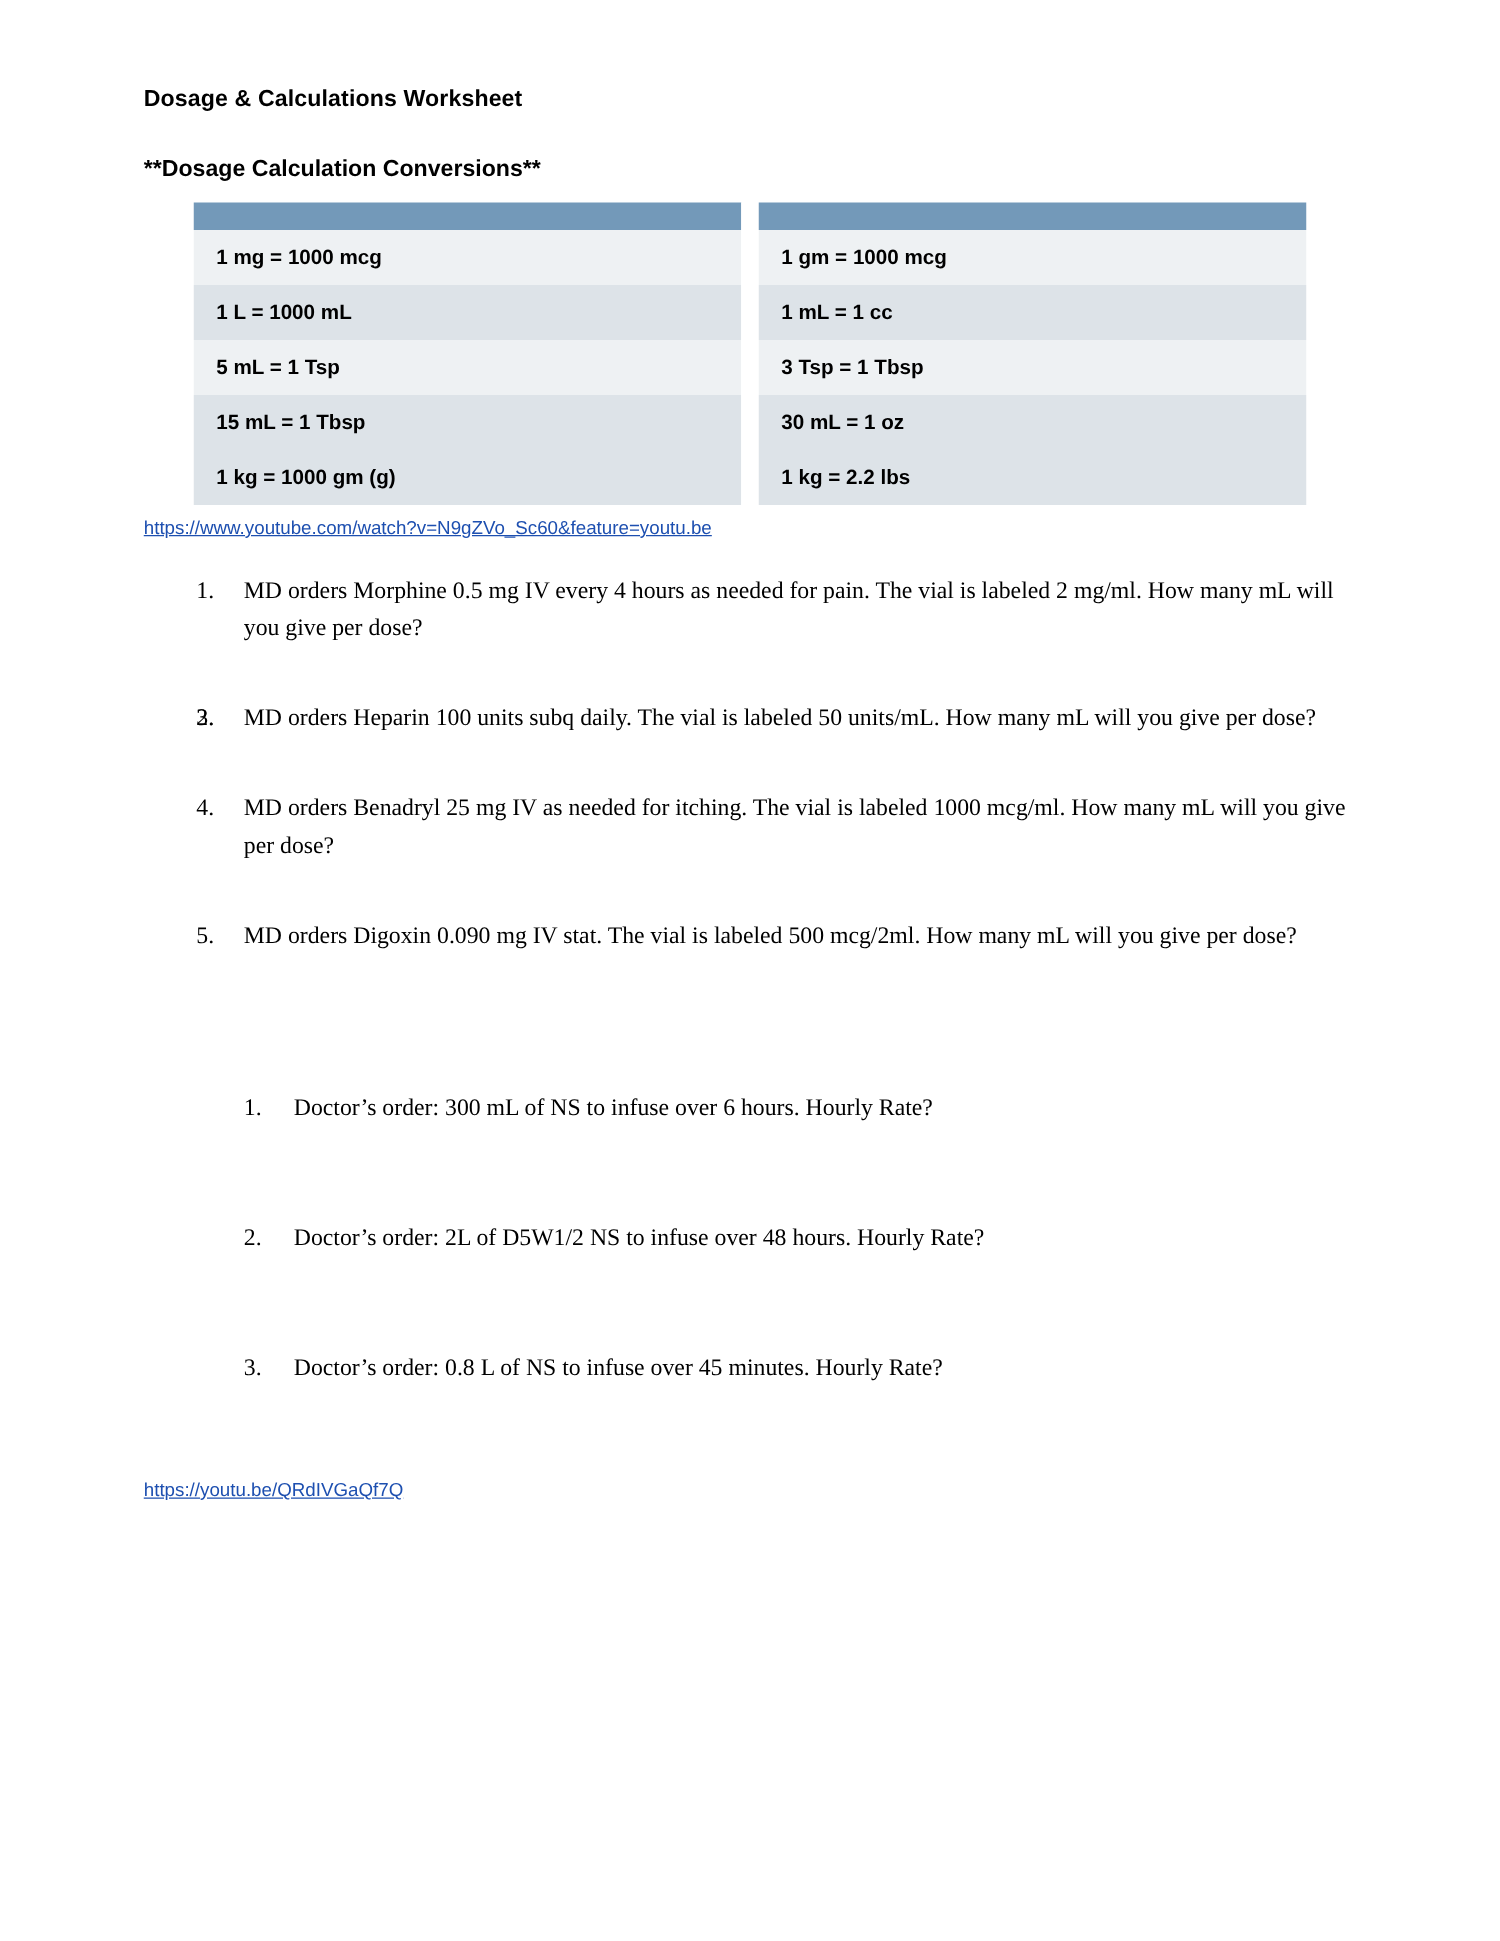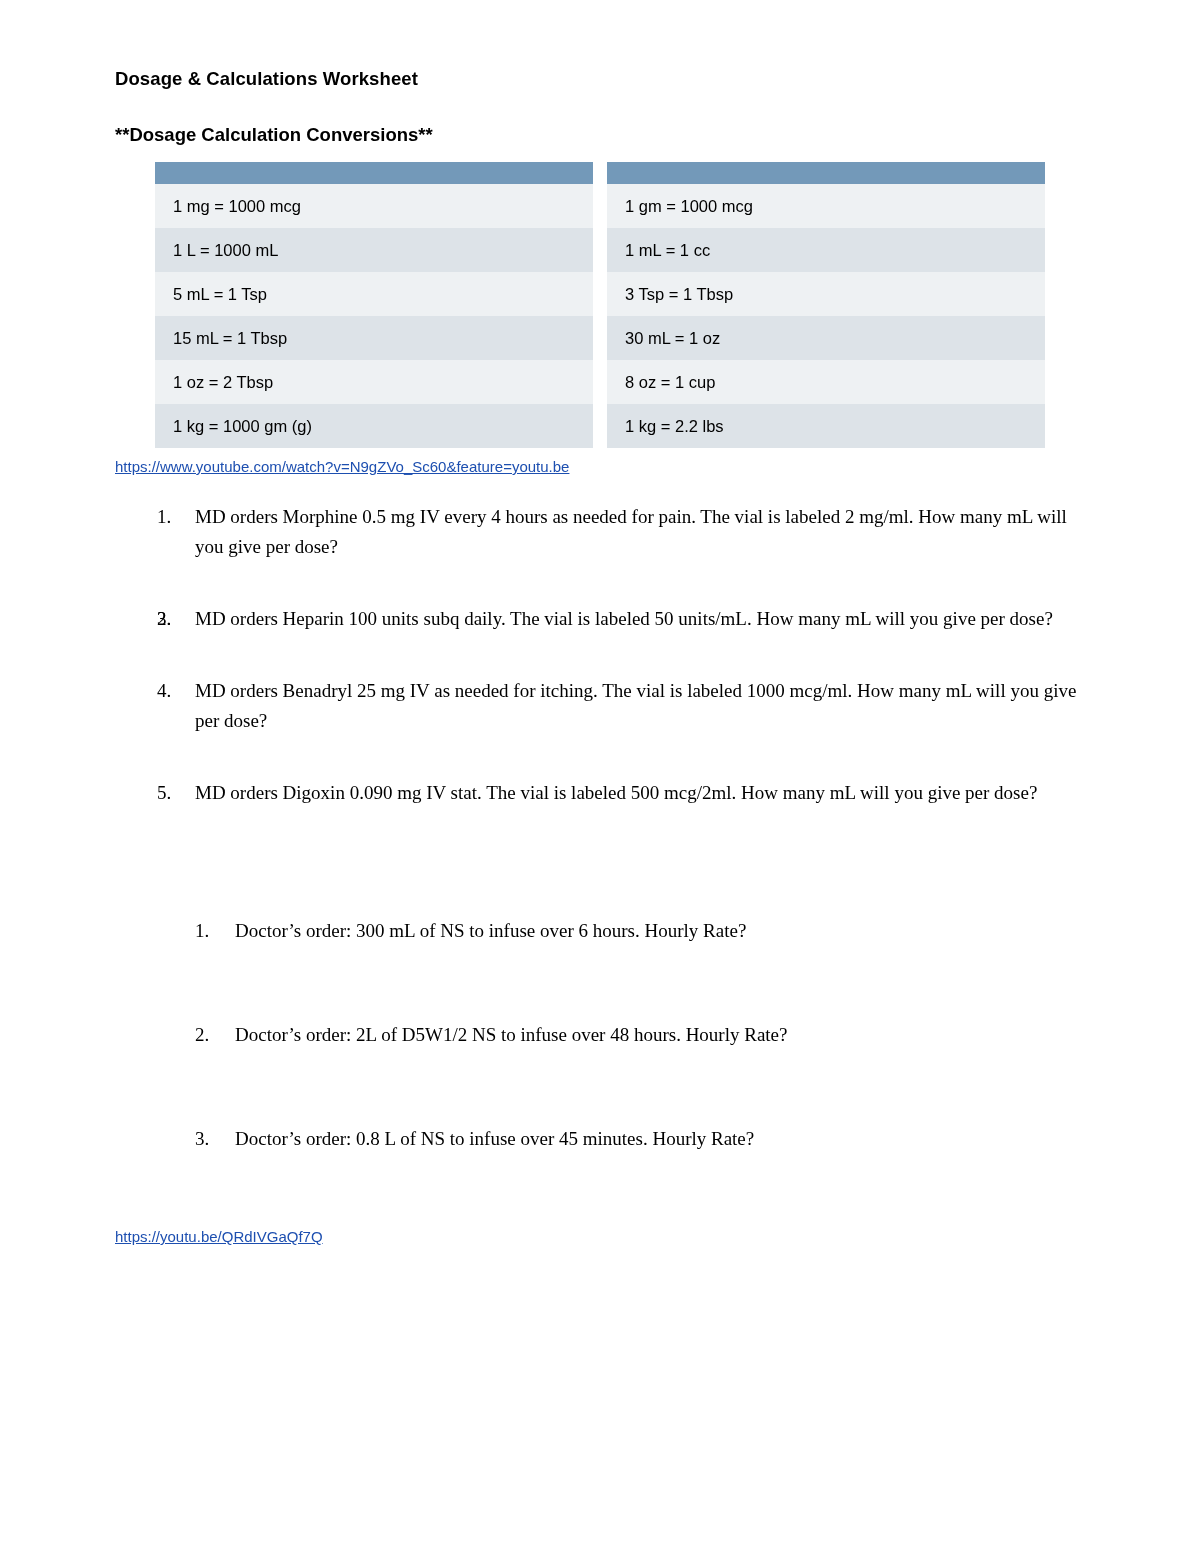--- a/index.html
+++ b/index.html
@@ -36,21 +36,21 @@
   table.conv {
     border-collapse: collapse;
     width: 890px;
     margin: 0 0 0 40px;
     table-layout: fixed;
   }
   table.conv td {
     height: 44px;
     padding: 0 0 0 18px;
     font-family: "Liberation Sans", sans-serif;
-    font-weight: normal;
+    font-weight: bold;
     font-size: 16.5px;
     vertical-align: middle;
     border: none;
   }
   table.conv tr.header-row td {
     height: 22px;
     background: #7399b9;
     padding: 0;
   }
   table.conv tr.header-row td.left {
@@ -154,25 +154,20 @@
       <tr class="band-a">
         <td class="cell">5 mL = 1 Tsp</td>
         <td class="gap"></td>
         <td class="cell">3 Tsp = 1 Tbsp</td>
       </tr>
       <tr class="band-b">
         <td class="cell">15 mL = 1 Tbsp</td>
         <td class="gap"></td>
         <td class="cell">30 mL = 1 oz</td>
       </tr>
-      <tr class="band-a">
-        <td class="cell">1 oz = 2 Tbsp</td>
-        <td class="gap"></td>
-        <td class="cell">8 oz = 1 cup</td>
-      </tr>
       <tr class="band-b">
         <td class="cell">1 kg = 1000 gm (g)</td>
         <td class="gap"></td>
         <td class="cell">1 kg = 2.2 lbs</td>
       </tr>
     </tbody>
   </table>
 
   <div class="link-row">
     <a class="link" href="#">https://www.youtube.com/watch?v=N9gZVo_Sc60&amp;feature=youtu.be</a>

